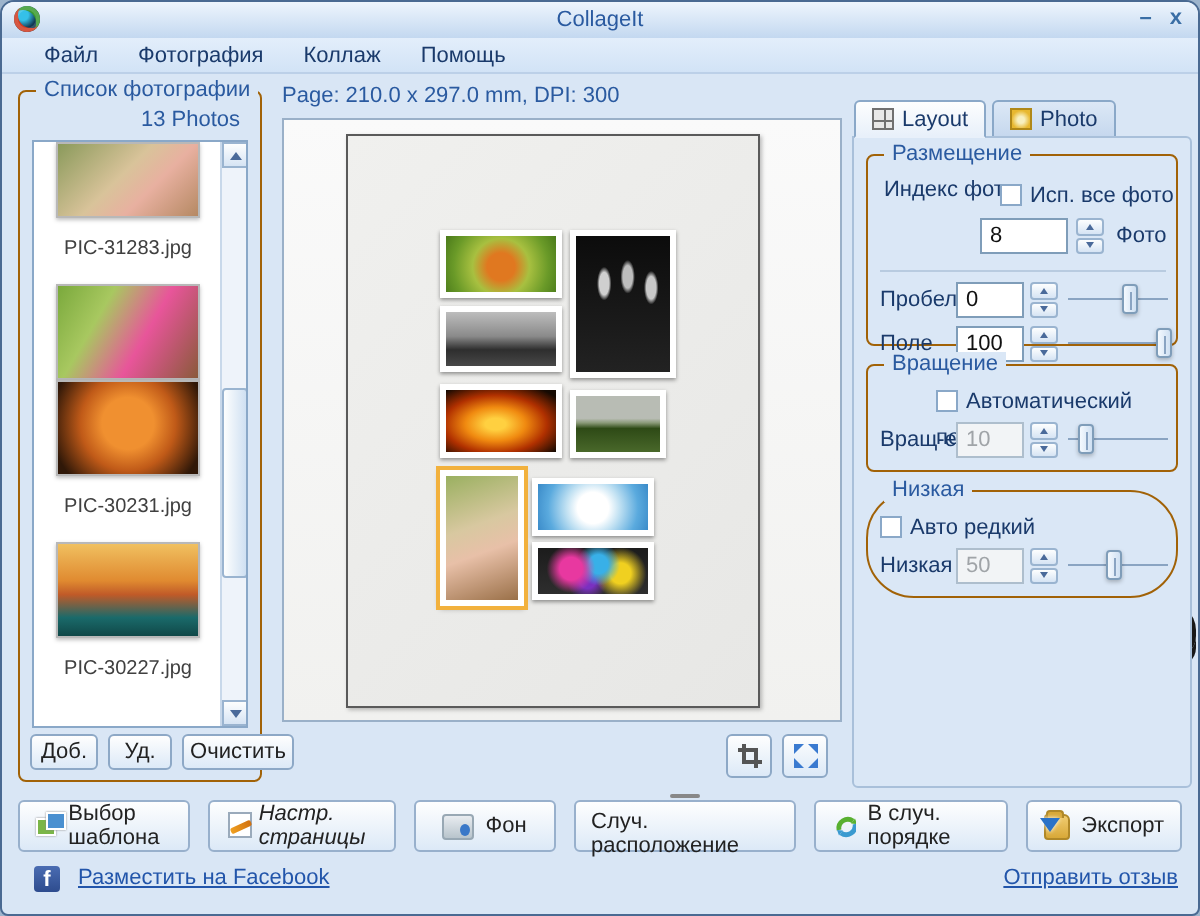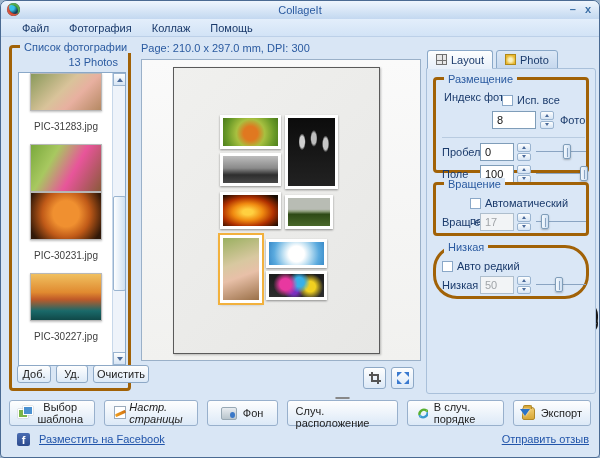--- a/index.html
+++ b/index.html
@@ -14,21 +14,21 @@
     box-shadow:inset 0 0 0 2px rgba(255,255,255,.15),inset 2px -2px 0 0 #d03a20,inset -2px 2px 0 0 #3a9a30;}
   .title-text{width:100%;text-align:center;font-size:11px;color:#2a5aa0;}
   .win-btns{position:absolute;right:8px;top:1px;display:flex;gap:9px;font-size:11px;color:#3a6ea5;font-weight:bold;}
   .win-btns span{cursor:default;line-height:14px;}
   
   .menubar{position:absolute;left:0;top:18px;width:100%;height:18px;
     background:linear-gradient(#e3eefb,#d2e3f6);border-bottom:1px solid #bcd0e8;
     display:flex;align-items:center;padding-left:12px;gap:2px;}
   .menu-item{font-size:11px;color:#1a3a6b;padding:1px 9px;}
   
-  .groupbox{position:absolute;border:3px solid #a16207;border-radius:4px;text-decoration:underline;}
+  .groupbox{position:absolute;border:1px solid #a16207;border-radius:4px;text-decoration:underline;}
   .gb-label{position:absolute;top:-7px;left:8px;background:#d9e6f5;padding:0 4px;
     font-size:11px;color:#2a5aa0;white-space:nowrap;}
   
   .photo-count{position:absolute;right:10px;top:8px;font-size:11px;color:#2a5aa0;}
   .list-box{position:absolute;left:6px;top:24px;width:108px;height:294px;background:#fff;
     border:1px solid #8aa8c8;overflow:hidden;}
   .list-inner{position:absolute;left:0;top:0;width:94px;height:100%;overflow:hidden;}
   .list-item{text-align:center;}
   .thumb{width:72px;height:48px;margin:0 auto;border:1px solid #b8b8b8;box-shadow:0 1px 2px rgba(0,0,0,.25);}
   .thumb.partial{height:38px;}
@@ -287,21 +287,21 @@
         <div class="thumb" style="left: 96%;"></div>
     </div>
   </div>
 
   <div class="groupbox" style="left:432px;top:181px;width:156px;height:54px;background:#dae7f6;z-index:3;">
     <span class="gb-label" style="background:#dae7f6;">Вращение</span>
     <span style="position:absolute;left:6px;top:8px;margin-left:28px;">
       <span class="checkbox"></span><span class="rp-label">Автоматический поворот</span>
     </span>
     <span class="rp-label" style="position:absolute;left:6px;top:31px;">Вращ-е</span>
-    <div class="field disabled" style="left:44px;top:28px;width:34px;">17</div>
+    <div class="field disabled" style="left:44px;top:28px;width:34px;">10</div>
     <div class="spinner" style="left:81px;top:28px;">
       <div class="spin-btn">
           <div class="tri-up"></div>
         </div>
       <div class="spin-btn">
           <div class="tri-down"></div>
         </div>
     </div>
     <div class="slider" style="left:100px;top:29px;width:50px;">
       <div class="track"></div>
@@ -332,21 +332,21 @@
 
   <div class="watermark">
     <div class="wm-coyote"></div>
     <div class="wm-cat"></div>
     <div class="wm-text">CWER.WS</div>
   </div>
 
   <div class="small-btn reset-btn" style="line-height:15px;">Сброс</div>
 
   <div class="toolbar">
-    <div class="tb-btn" style="width:98px;text-align:center;">
+    <div class="tb-btn" style="width:98px;">
       <span class="icon-template">
           <span class="sq1"></span>
           <span class="sq2"></span>
         </span>
       <span>Выбор шаблона</span>
     </div>
     <div class="tb-btn" style="width:100px;font-style:italic;">
       <span class="icon-pagesetup">
           <span class="pg"></span>
           <span class="pen"></span>

